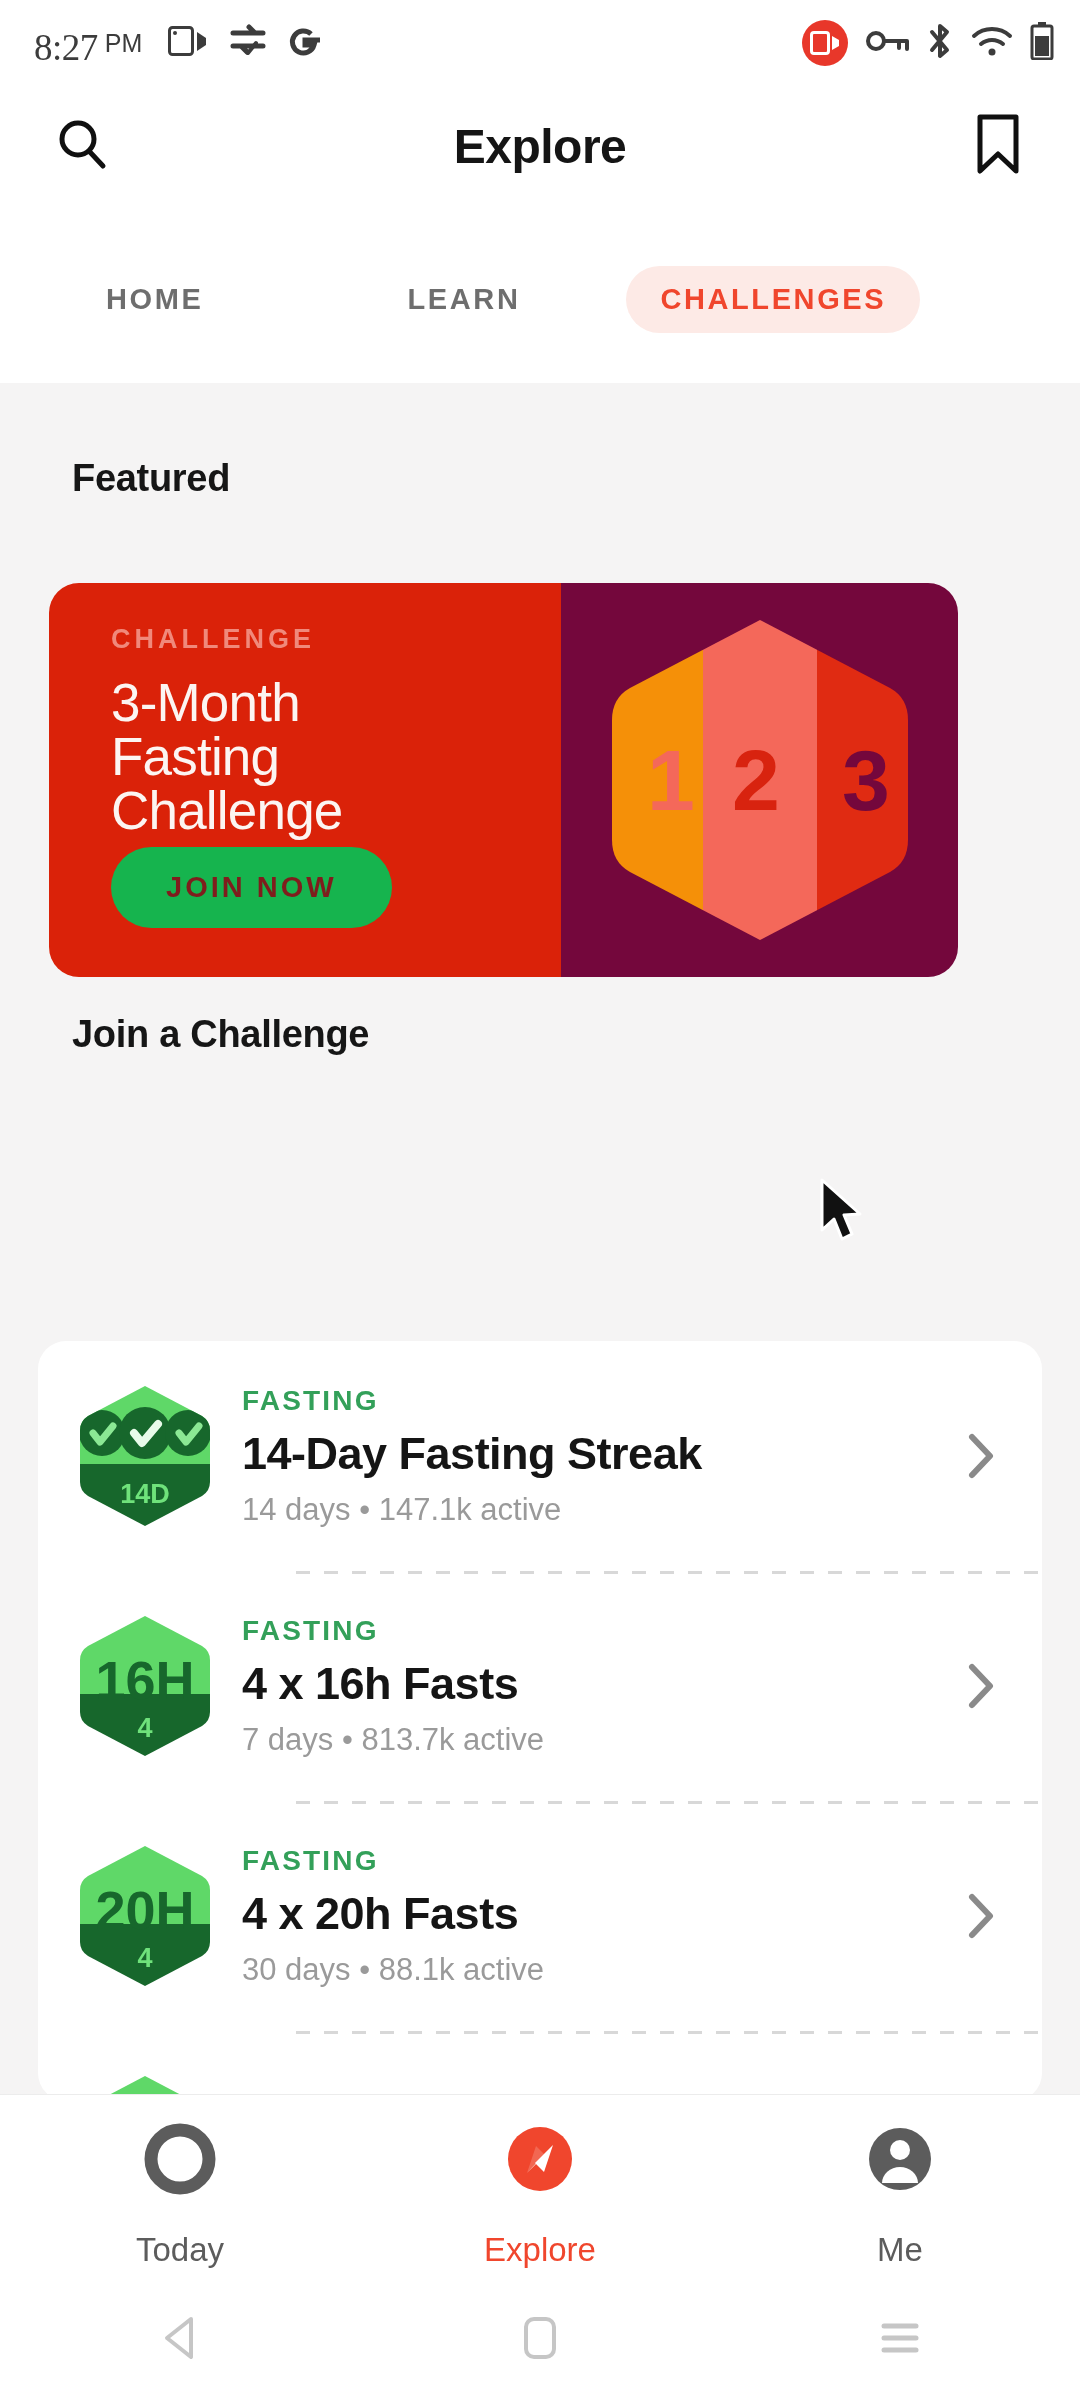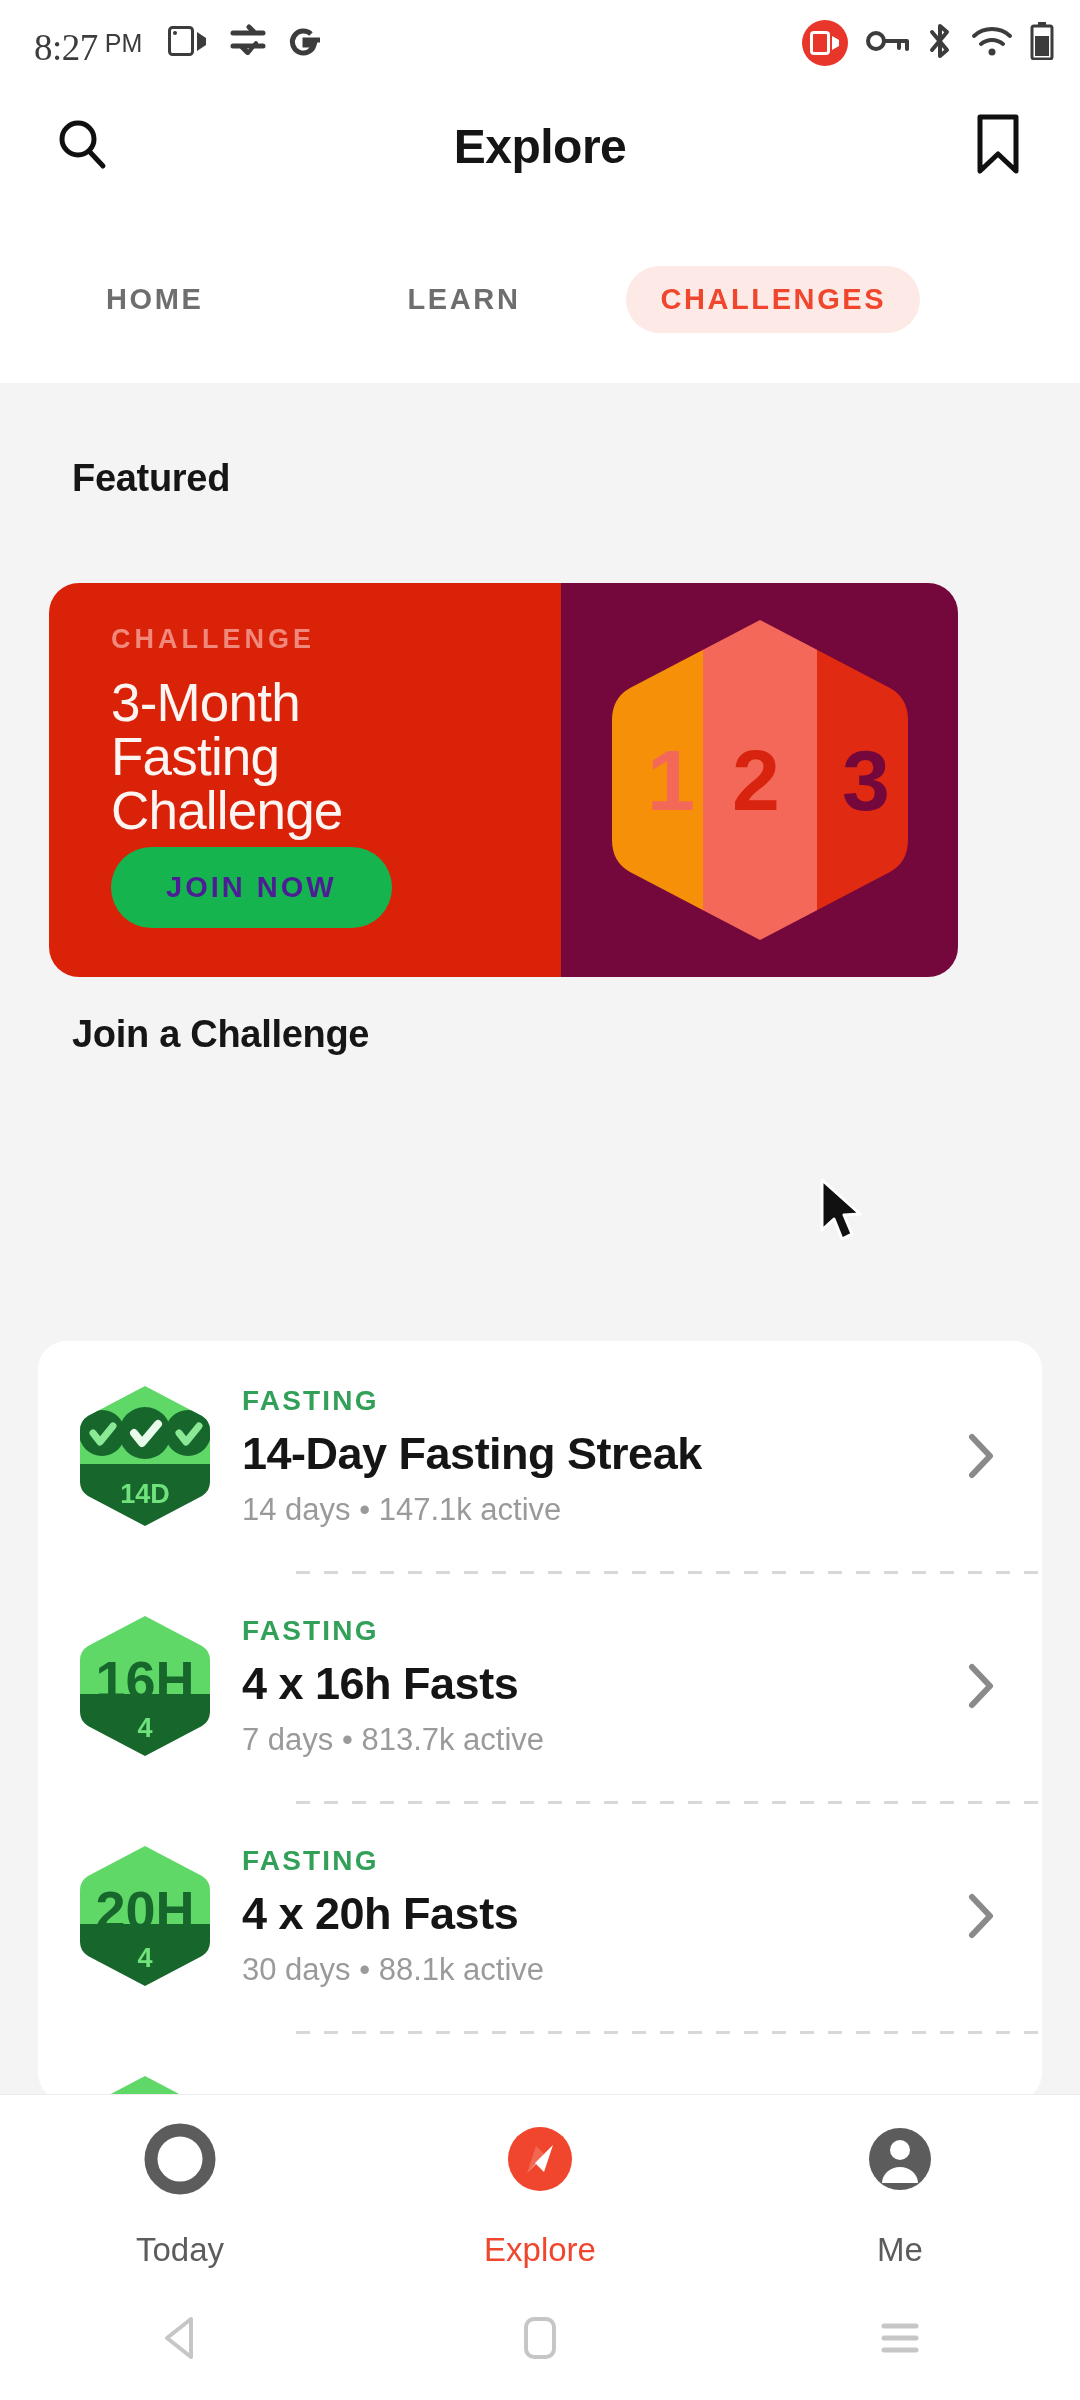--- a/index.html
+++ b/index.html
@@ -81,21 +81,21 @@
   }
   .fc-kicker{
     font-size:27px; font-weight:bold; letter-spacing:4px; color:#F0897B;
   }
   .fc-heading{
     margin-top:21px; font-size:53px; font-weight:normal; line-height:1.02;
     color:#FCF5F2; letter-spacing:-0.8px;
   }
   .fc-btn{
     position:absolute; left:62px; top:264px;
-    background:#16B44E; color:#4c1d95; font-size:29px; font-weight:bold;
+    background:#16B44E; color:#7f1d1d; font-size:29px; font-weight:bold;
     letter-spacing:3px; padding:24px 55px; border-radius:48px;
     display:inline-block; border:none;
   }
   .fc-right{ flex:1; background:#74073C; position:relative; }
   .hexbadge{
     position:absolute; left:50%; top:50%; transform:translate(-50%,-50%);
     width:340px; height:340px;
   }
   .hex-num{
     font-family:"Liberation Sans", sans-serif;

